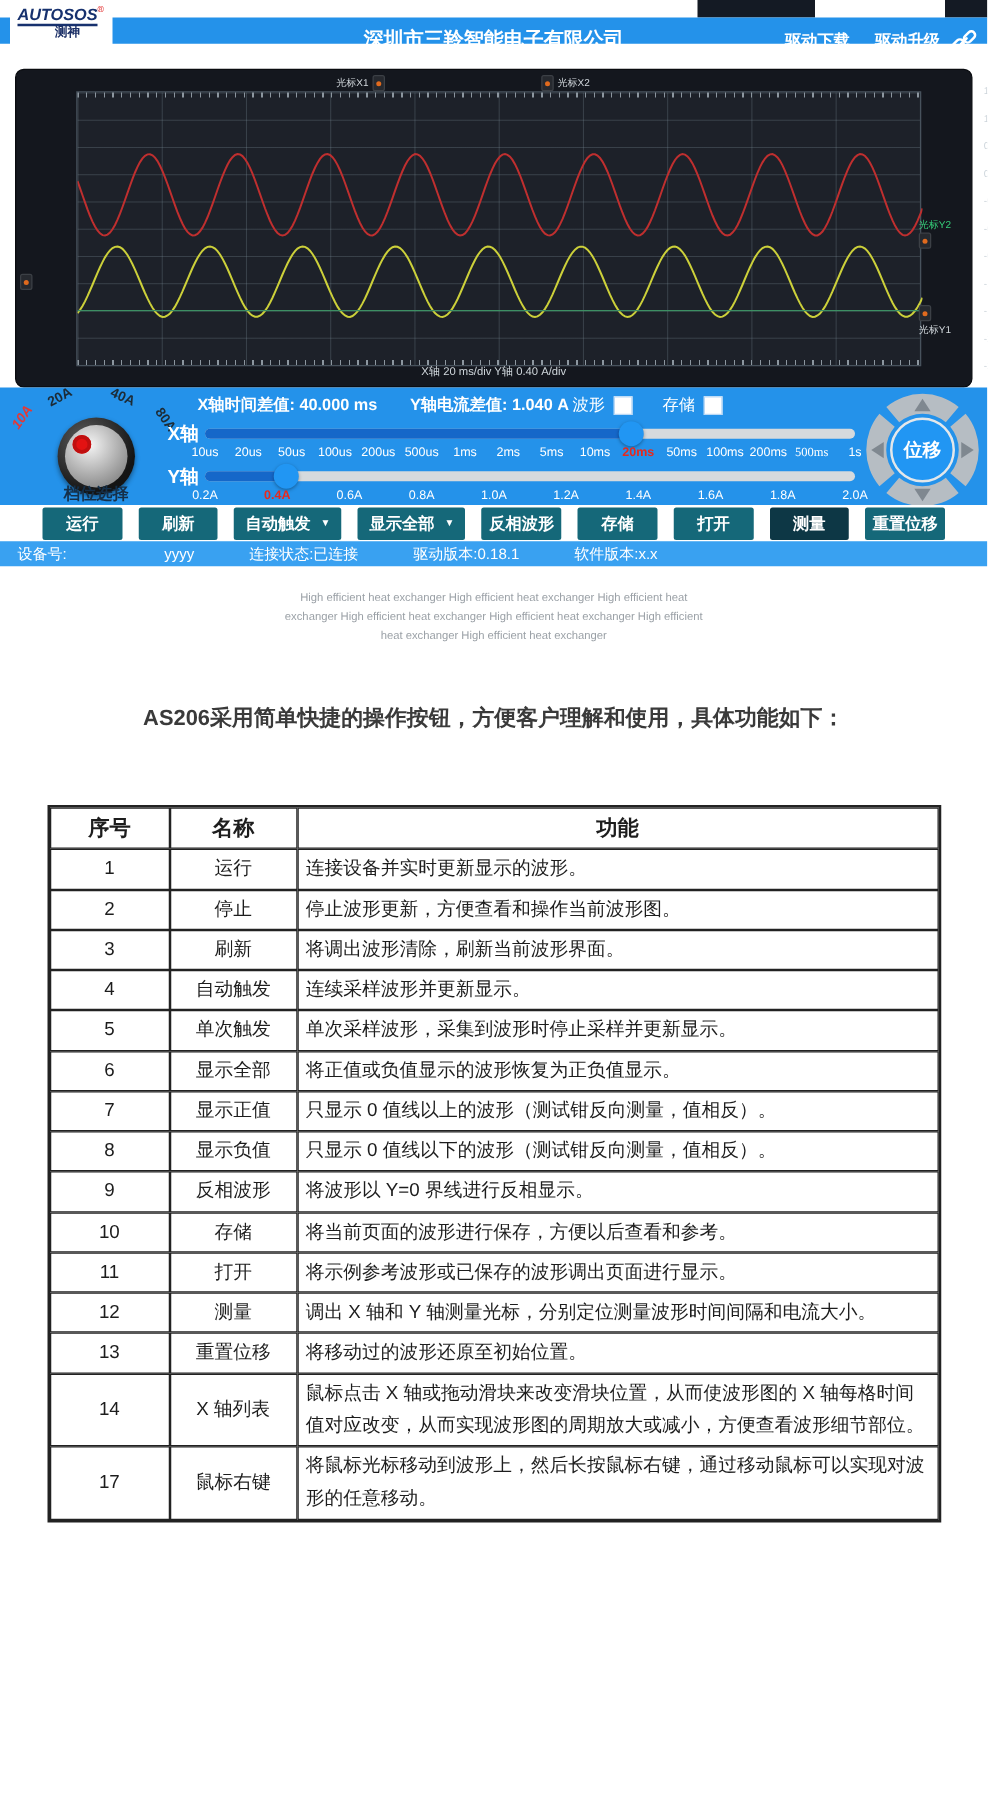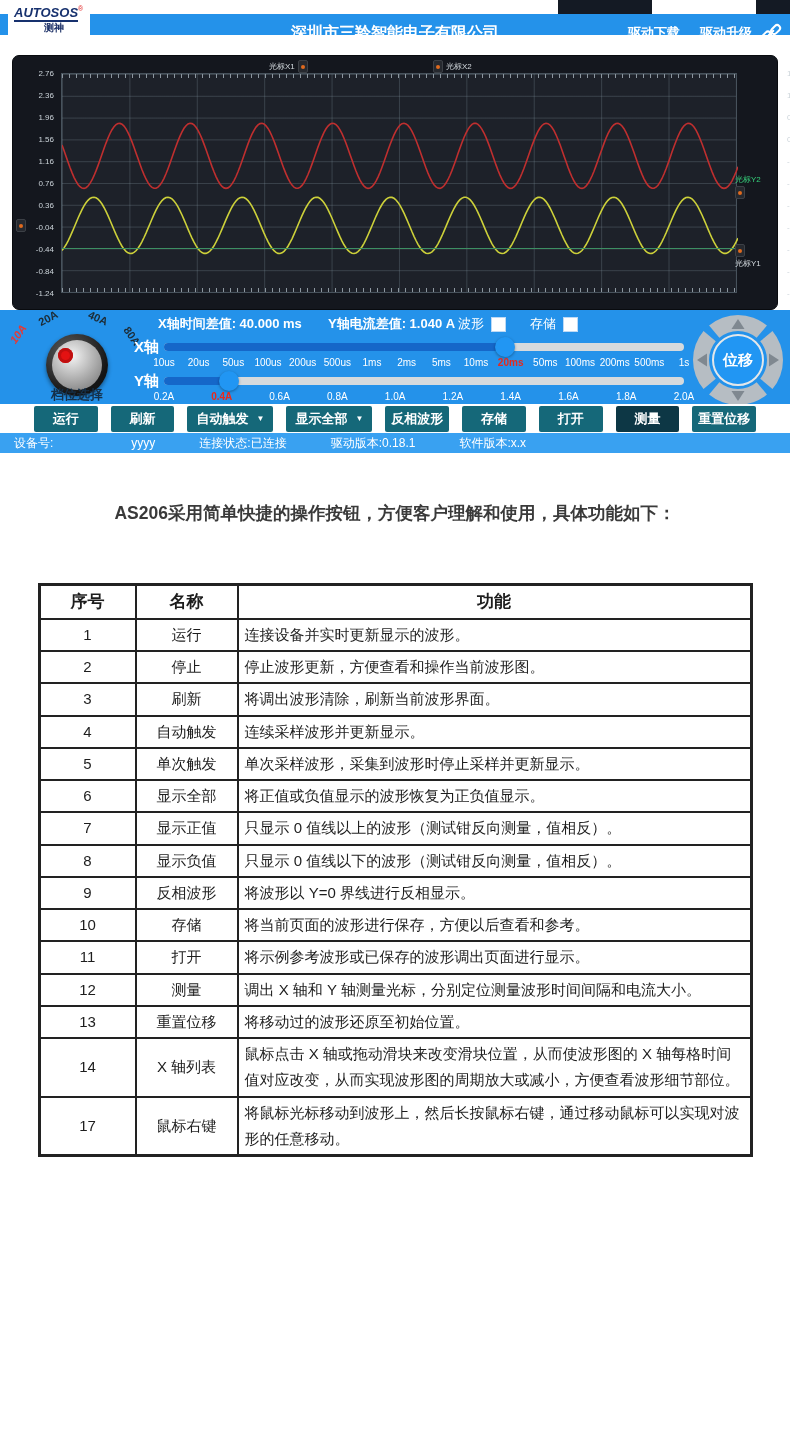--- a/index.html
+++ b/index.html
@@ -125,33 +125,20 @@
   <div class="scope">
     <div class="plot">
       <div class="tickstrip tick-top"></div>
       <div class="tickstrip tick-bottom"></div>
       <svg class="wave-svg" viewBox="0 0 676 220" preserveAspectRatio="none">
           <polyline points="0.0,70.9 2.0,76.5 4.0,82.2 6.0,87.9 8.0,93.5 10.0,98.6 12.0,103.3 14.0,107.2 16.0,110.4 18.0,112.7 20.0,114.1 22.0,114.4 24.0,113.7 26.0,112.0 28.0,109.4 30.0,106.0 32.0,101.7 34.0,96.9 36.0,91.6 38.0,86.0 40.0,80.3 42.0,74.6 44.0,69.1 46.0,64.0 48.0,59.5 50.0,55.7 52.0,52.7 54.0,50.6 56.0,49.5 58.0,49.4 60.0,50.2 62.0,52.1 64.0,54.9 66.0,58.6 68.0,62.9 70.0,67.9 72.0,73.2 74.0,78.9 76.0,84.6 78.0,90.3 80.0,95.7 82.0,100.6 84.0,105.0 86.0,108.7 88.0,111.5 90.0,113.4 92.0,114.3 94.0,114.2 96.0,113.1 98.0,111.0 100.0,108.1 102.0,104.3 104.0,99.8 106.0,94.7 108.0,89.3 110.0,83.6 112.0,77.8 114.0,72.2 116.0,66.9 118.0,62.1 120.0,57.8 122.0,54.3 124.0,51.7 126.0,50.0 128.0,49.3 130.0,49.6 132.0,50.9 134.0,53.2 136.0,56.3 138.0,60.3 140.0,64.9 142.0,70.1 144.0,75.6 146.0,81.3 148.0,87.0 150.0,92.6 152.0,97.8 154.0,102.6 156.0,106.7 158.0,110.0 160.0,112.4 162.0,113.9 164.0,114.4 166.0,113.9 168.0,112.4 170.0,109.9 172.0,106.6 174.0,102.5 176.0,97.7 178.0,92.5 180.0,86.9 182.0,81.2 184.0,75.5 186.0,69.9 188.0,64.8 190.0,60.2 192.0,56.3 194.0,53.1 196.0,50.9 198.0,49.6 200.0,49.3 202.0,50.0 204.0,51.8 206.0,54.4 208.0,57.9 210.0,62.2 212.0,67.0 214.0,72.4 216.0,78.0 218.0,83.7 220.0,89.4 222.0,94.9 224.0,99.9 226.0,104.4 228.0,108.2 230.0,111.1 232.0,113.2 234.0,114.2 236.0,114.3 238.0,113.4 240.0,111.4 242.0,108.6 244.0,104.9 246.0,100.5 248.0,95.5 250.0,90.1 252.0,84.5 254.0,78.7 256.0,73.1 258.0,67.7 260.0,62.8 262.0,58.4 264.0,54.8 266.0,52.1 268.0,50.2 270.0,49.3 272.0,49.5 274.0,50.6 276.0,52.8 278.0,55.8 280.0,59.6 282.0,64.2 284.0,69.2 286.0,74.7 288.0,80.4 290.0,86.1 292.0,91.7 294.0,97.0 296.0,101.9 298.0,106.1 300.0,109.5 302.0,112.1 304.0,113.7 306.0,114.4 308.0,114.0 310.0,112.7 312.0,110.3 314.0,107.1 316.0,103.1 318.0,98.5 320.0,93.3 322.0,87.8 324.0,82.1 326.0,76.3 328.0,70.8 330.0,65.6 332.0,60.9 334.0,56.8 336.0,53.6 338.0,51.2 340.0,49.7 342.0,49.3 344.0,49.9 346.0,51.4 348.0,53.9 350.0,57.3 352.0,61.5 354.0,66.2 356.0,71.5 358.0,77.1 360.0,82.8 362.0,88.5 364.0,94.0 366.0,99.1 368.0,103.7 370.0,107.6 372.0,110.7 374.0,112.9 376.0,114.1 378.0,114.4 380.0,113.6 382.0,111.8 384.0,109.1 386.0,105.5 388.0,101.3 390.0,96.4 392.0,91.0 394.0,85.4 396.0,79.6 398.0,74.0 400.0,68.5 402.0,63.5 404.0,59.1 406.0,55.3 408.0,52.4 410.0,50.4 412.0,49.4 414.0,49.4 416.0,50.4 418.0,52.4 420.0,55.3 422.0,59.0 424.0,63.4 426.0,68.4 428.0,73.8 430.0,79.5 432.0,85.2 434.0,90.9 436.0,96.2 438.0,101.1 440.0,105.4 442.0,109.0 444.0,111.7 446.0,113.5 448.0,114.4 450.0,114.2 452.0,112.9 454.0,110.8 456.0,107.7 458.0,103.8 460.0,99.3 462.0,94.2 464.0,88.7 466.0,83.0 468.0,77.2 470.0,71.6 472.0,66.4 474.0,61.6 476.0,57.4 478.0,54.0 480.0,51.5 482.0,49.9 484.0,49.3 486.0,49.7 488.0,51.1 490.0,53.5 492.0,56.7 494.0,60.8 496.0,65.5 498.0,70.6 500.0,76.2 502.0,81.9 504.0,87.6 506.0,93.2 508.0,98.4 510.0,103.0 512.0,107.0 514.0,110.3 516.0,112.6 518.0,114.0 520.0,114.4 522.0,113.8 524.0,112.1 526.0,109.6 528.0,106.2 530.0,102.0 532.0,97.2 534.0,91.9 536.0,86.3 538.0,80.6 540.0,74.9 542.0,69.4 544.0,64.3 546.0,59.7 548.0,55.9 550.0,52.8 552.0,50.7 554.0,49.5 556.0,49.3 558.0,50.2 560.0,52.0 562.0,54.7 564.0,58.3 566.0,62.7 568.0,67.6 570.0,73.0 572.0,78.6 574.0,84.3 576.0,90.0 578.0,95.4 580.0,100.4 582.0,104.8 584.0,108.5 586.0,111.4 588.0,113.3 590.0,114.3 592.0,114.3 594.0,113.2 596.0,111.2 598.0,108.2 600.0,104.5 602.0,100.0 604.0,95.0 606.0,89.6 608.0,83.9 610.0,78.1 612.0,72.5 614.0,67.2 616.0,62.3 618.0,58.0 620.0,54.5 622.0,51.8 624.0,50.1 626.0,49.3 628.0,49.6 630.0,50.8 632.0,53.0 634.0,56.2 636.0,60.1 638.0,64.7 640.0,69.8 642.0,75.3 644.0,81.0 646.0,86.7 648.0,92.3 650.0,97.6 652.0,102.3 654.0,106.5 656.0,109.8 658.0,112.3 660.0,113.9 662.0,114.4 664.0,113.9 666.0,112.5 668.0,110.1 670.0,106.8 672.0,102.7 674.0,98.0 676.0,92.7" fill="none" stroke="#bf2f2f" stroke-width="1.6"></polyline>
           <polyline points="0.0,176.5 2.0,173.9 4.0,170.8 6.0,167.1 8.0,162.9 10.0,158.4 12.0,153.8 14.0,149.0 16.0,144.3 18.0,139.8 20.0,135.7 22.0,131.9 24.0,128.8 26.0,126.3 28.0,124.5 30.0,123.5 32.0,123.2 34.0,123.8 36.0,125.1 38.0,127.3 40.0,130.0 42.0,133.5 44.0,137.4 46.0,141.7 48.0,146.3 50.0,151.0 52.0,155.8 54.0,160.4 56.0,164.7 58.0,168.7 60.0,172.2 62.0,175.1 64.0,177.3 66.0,178.8 68.0,179.5 70.0,179.4 72.0,178.4 74.0,176.8 76.0,174.3 78.0,171.3 80.0,167.6 82.0,163.5 84.0,159.1 86.0,154.4 88.0,149.7 90.0,145.0 92.0,140.4 94.0,136.2 96.0,132.4 98.0,129.2 100.0,126.6 102.0,124.7 104.0,123.5 106.0,123.2 108.0,123.7 110.0,124.9 112.0,126.9 114.0,129.6 116.0,132.9 118.0,136.8 120.0,141.0 122.0,145.6 124.0,150.3 126.0,155.1 128.0,159.7 130.0,164.1 132.0,168.2 134.0,171.7 136.0,174.7 138.0,177.0 140.0,178.6 142.0,179.4 144.0,179.4 146.0,178.6 148.0,177.0 150.0,174.7 152.0,171.8 154.0,168.2 156.0,164.2 158.0,159.7 160.0,155.1 162.0,150.4 164.0,145.6 166.0,141.1 168.0,136.8 170.0,133.0 172.0,129.6 174.0,126.9 176.0,124.9 178.0,123.7 180.0,123.2 182.0,123.5 184.0,124.7 186.0,126.6 188.0,129.2 190.0,132.4 192.0,136.2 194.0,140.4 196.0,144.9 198.0,149.6 200.0,154.4 202.0,159.1 204.0,163.5 206.0,167.6 208.0,171.3 210.0,174.3 212.0,176.7 214.0,178.4 216.0,179.4 218.0,179.5 220.0,178.8 222.0,177.3 224.0,175.1 226.0,172.2 228.0,168.7 230.0,164.8 232.0,160.4 234.0,155.8 236.0,151.0 238.0,146.3 240.0,141.7 242.0,137.4 244.0,133.5 246.0,130.1 248.0,127.3 250.0,125.2 252.0,123.8 254.0,123.2 256.0,123.4 258.0,124.5 260.0,126.3 262.0,128.8 264.0,131.9 266.0,135.6 268.0,139.8 270.0,144.3 272.0,149.0 274.0,153.7 276.0,158.4 278.0,162.9 280.0,167.1 282.0,170.8 284.0,173.9 286.0,176.4 288.0,178.2 290.0,179.3 292.0,179.5 294.0,178.9 296.0,177.6 298.0,175.5 300.0,172.7 302.0,169.3 304.0,165.4 306.0,161.0 308.0,156.4 310.0,151.7 312.0,147.0 314.0,142.3 316.0,138.0 318.0,134.0 320.0,130.5 322.0,127.6 324.0,125.4 326.0,123.9 328.0,123.3 330.0,123.4 332.0,124.3 334.0,126.0 336.0,128.4 338.0,131.4 340.0,135.1 342.0,139.2 344.0,143.6 346.0,148.3 348.0,153.0 350.0,157.8 352.0,162.3 354.0,166.5 356.0,170.3 358.0,173.5 360.0,176.1 362.0,178.0 364.0,179.2 366.0,179.5 368.0,179.1 370.0,177.8 372.0,175.8 374.0,173.1 376.0,169.8 378.0,165.9 380.0,161.7 382.0,157.1 384.0,152.4 386.0,147.6 388.0,143.0 390.0,138.6 392.0,134.5 394.0,131.0 396.0,128.0 398.0,125.7 400.0,124.1 402.0,123.3 404.0,123.3 406.0,124.1 408.0,125.7 410.0,128.0 412.0,131.0 414.0,134.5 416.0,138.6 418.0,143.0 420.0,147.6 422.0,152.4 424.0,157.1 426.0,161.7 428.0,165.9 430.0,169.8 432.0,173.1 434.0,175.8 436.0,177.8 438.0,179.1 440.0,179.5 442.0,179.2 444.0,178.0 446.0,176.1 448.0,173.5 450.0,170.3 452.0,166.5 454.0,162.3 456.0,157.8 458.0,153.1 460.0,148.3 462.0,143.6 464.0,139.2 466.0,135.1 468.0,131.5 470.0,128.4 472.0,126.0 474.0,124.3 476.0,123.4 478.0,123.3 480.0,123.9 482.0,125.4 484.0,127.6 486.0,130.5 488.0,134.0 490.0,138.0 492.0,142.3 494.0,146.9 496.0,151.7 498.0,156.4 500.0,161.0 502.0,165.3 504.0,169.2 506.0,172.7 508.0,175.5 510.0,177.6 512.0,178.9 514.0,179.5 516.0,179.3 518.0,178.2 520.0,176.5 522.0,173.9 524.0,170.8 526.0,167.1 528.0,162.9 530.0,158.4 532.0,153.8 534.0,149.0 536.0,144.3 538.0,139.8 540.0,135.7 542.0,131.9 544.0,128.8 546.0,126.3 548.0,124.5 550.0,123.5 552.0,123.2 554.0,123.8 556.0,125.1 558.0,127.3 560.0,130.0 562.0,133.5 564.0,137.4 566.0,141.7 568.0,146.3 570.0,151.0 572.0,155.8 574.0,160.4 576.0,164.7 578.0,168.7 580.0,172.2 582.0,175.1 584.0,177.3 586.0,178.8 588.0,179.5 590.0,179.4 592.0,178.4 594.0,176.8 596.0,174.3 598.0,171.3 600.0,167.6 602.0,163.5 604.0,159.1 606.0,154.4 608.0,149.7 610.0,145.0 612.0,140.4 614.0,136.2 616.0,132.4 618.0,129.2 620.0,126.6 622.0,124.7 624.0,123.5 626.0,123.2 628.0,123.7 630.0,124.9 632.0,126.9 634.0,129.6 636.0,132.9 638.0,136.8 640.0,141.0 642.0,145.6 644.0,150.3 646.0,155.1 648.0,159.7 650.0,164.1 652.0,168.2 654.0,171.7 656.0,174.7 658.0,177.0 660.0,178.6 662.0,179.4 664.0,179.4 666.0,178.6 668.0,177.0 670.0,174.7 672.0,171.8 674.0,168.2 676.0,164.2" fill="none" stroke="#ccd03a" stroke-width="1.6"></polyline>
         </svg>
       <div class="cursor-line" style="top: 80%; background: rgb(61, 143, 99);"></div>
     </div>
-    <div class="axis-col axis-left">
-        <div class="axis-label" style="top: 0%;">2.76</div>
-        <div class="axis-label" style="top: 10%;">2.36</div>
-        <div class="axis-label" style="top: 20%;">1.96</div>
-        <div class="axis-label" style="top: 30%;">1.56</div>
-        <div class="axis-label" style="top: 40%;">1.16</div>
-        <div class="axis-label" style="top: 50%;">0.76</div>
-        <div class="axis-label" style="top: 60%;">0.36</div>
-        <div class="axis-label" style="top: 70%;">-0.04</div>
-        <div class="axis-label" style="top: 80%;">-0.44</div>
-        <div class="axis-label" style="top: 90%;">-0.84</div>
-        <div class="axis-label" style="top: 100%;">-1.24</div>
-      </div>
     <div class="axis-col axis-right">
         <div class="axis-label" style="top: 0%;">1.50</div>
         <div class="axis-label" style="top: 10%;">1.10</div>
         <div class="axis-label" style="top: 20%;">0.70</div>
         <div class="axis-label" style="top: 30%;">0.30</div>
         <div class="axis-label" style="top: 40%;">-0.10</div>
         <div class="axis-label" style="top: 50%;">-0.50</div>
         <div class="axis-label" style="top: 60%;">-0.90</div>
         <div class="axis-label" style="top: 70%;">-1.30</div>
         <div class="axis-label" style="top: 80%;">-1.70</div>
@@ -171,20 +158,21 @@
     <div class="cursor-y" style="left:722px;top:118px;">
       <span class="cy2-label">光标Y2</span>
       <span class="cur-marker"></span>
     </div>
     <div class="cursor-y" style="left:722px;top:188px;">
       <span class="cur-marker"></span>
       <span class="cy1-label">光标Y1</span>
     </div>
     <div class="left-marker cur-marker" style="top:163px;"></div>
 
+    <div class="scope-bottom-label">X轴 20 ms/div Y轴 0.40 A/div</div>
   </div>
 
   <div class="ctrl-panel">
     <div class="gear-zone">
       <span class="gear-label gear-sel" style="left:2px;top:16px;transform:rotate(-55deg);">10A</span>
       <span class="gear-label" style="left:32px;top:0px;transform:rotate(-28deg);">20A</span>
       <span class="gear-label" style="left:82px;top:0px;transform:rotate(24deg);">40A</span>
       <span class="gear-label" style="left:116px;top:18px;transform:rotate(55deg);">80A</span>
       <div class="knob">
         <div class="knob-inner"></div>
@@ -218,21 +206,21 @@
           <span style="left: 26.6667%; text-align: center;">200us</span>
           <span style="left: 33.3333%;">500us</span>
           <span style="left: 40%;">1ms</span>
           <span style="left: 46.6667%;">2ms</span>
           <span style="left: 53.3333%;">5ms</span>
           <span style="left: 60%;">10ms</span>
           <span class="selected" style="left: 66.6667%;">20ms</span>
           <span style="left: 73.3333%;">50ms</span>
           <span style="left: 80%;">100ms</span>
           <span style="left: 86.6667%;">200ms</span>
-          <span style="left: 93.3333%;">500ms</span>
+          <span style="left: 93.3333%; font-family: Liberation Serif, serif;">500ms</span>
           <span style="left: 100%;">1s</span>
         </div>
 
       <span class="slider-row-label ysl-label">Y轴</span>
       <div class="track ytrack">
         <div class="track-fill" style="width: 12.5%;"></div>
         <div class="thumb" style="left: 12.5%;"></div>
       </div>
       <div class="tick-row yticks">
           <span style="left: 0%;">0.2A</span>
@@ -298,20 +286,21 @@
   <div class="status-bar">
       <span>设备号:</span>
       <span>yyyy</span>
       <span>连接状态:已连接</span>
       <span>驱动版本:0.18.1</span>
       <span>软件版本:x.x</span>
     </div>
 </div>
 
 <div class="doc">
+  <div class="doc-sub">High efficient heat exchanger  High efficient heat exchanger  High efficient heat exchanger  High efficient heat exchanger  High efficient heat exchanger  High efficient heat exchanger High efficient heat exchanger</div>
   <div class="doc-intro">AS206采用简单快捷的操作按钮，方便客户理解和使用，具体功能如下：</div>
   <table class="func-table">
     <thead>
         <tr>
           <th>序号</th>
           <th>名称</th>
           <th>功能</th>
         </tr>
       </thead>
     <tbody>

